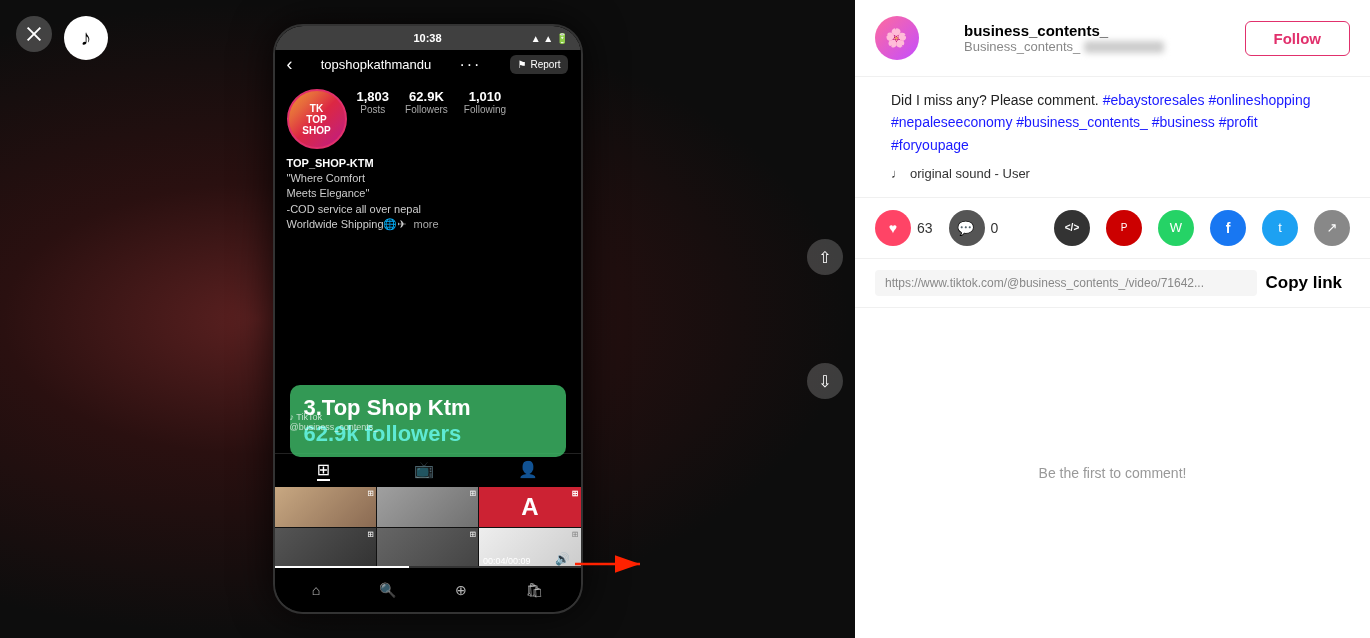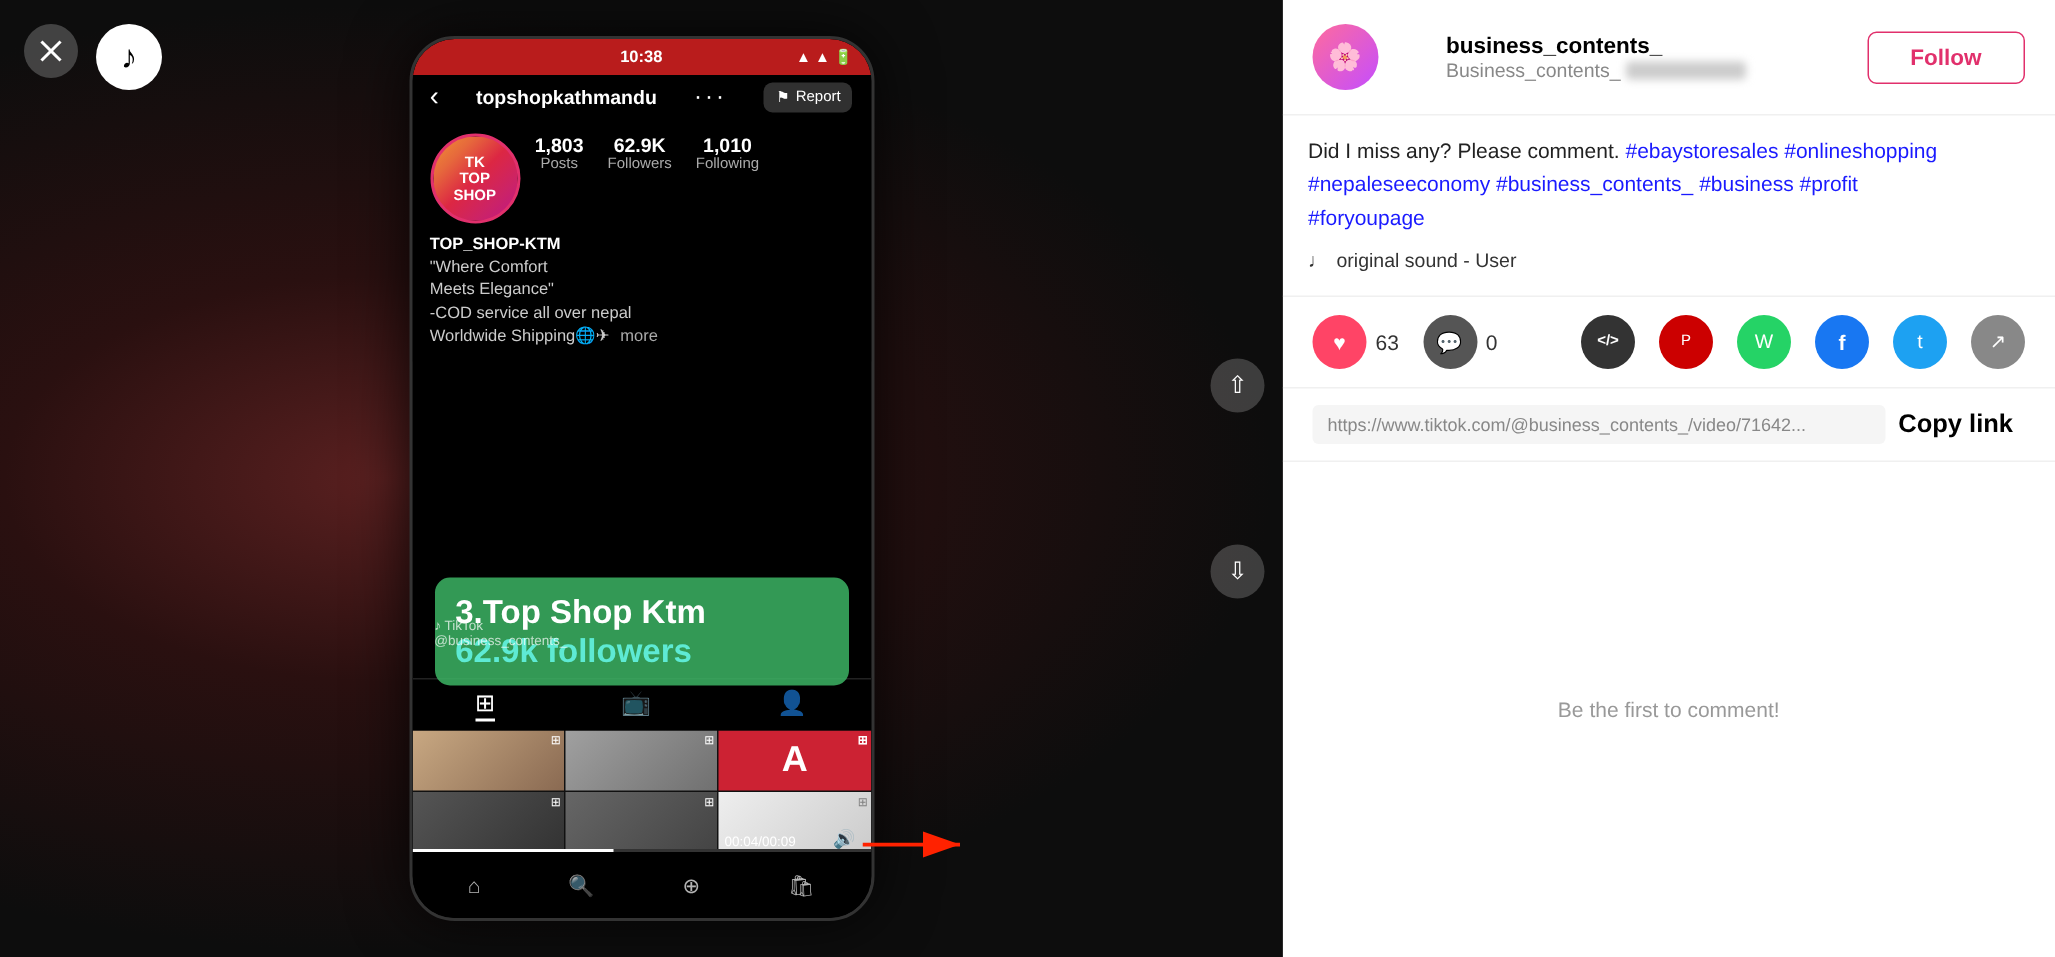--- a/index.html
+++ b/index.html
@@ -96,37 +96,37 @@
       overflow: hidden;
       border-radius: 28px;
     }
 
     
     .status-bar {
       display: flex;
       justify-content: center;
       align-items: center;
       padding: 6px 16px;
-      background: #b91c1c;
+      background: #404040;
       color: #fff;
       font-size: 11px;
       font-weight: 600;
     }
 
     
     .ig-header {
       display: flex;
       align-items: center;
       justify-content: space-between;
       padding: 4px 12px 6px;
       background: #000;
       color: #fff;
     }
     .ig-header-back { font-size: 18px; cursor: pointer; }
-    .ig-header-username { font-size: 13px; font-weight: 700; }
+    .ig-header-username { font-size: 13px; font-weight: 400; }
     .ig-header-dots { font-size: 16px; letter-spacing: 2px; }
     .ig-header-report {
       display: flex;
       align-items: center;
       gap: 4px;
       background: rgba(80,80,80,0.6);
       padding: 4px 8px;
       border-radius: 6px;
       font-size: 10px;
       color: #fff;
@@ -386,21 +386,21 @@
       border: 1.5px solid #e1306c;
       color: #e1306c;
       font-size: 15px;
       font-weight: 600;
       border-radius: 6px;
       cursor: pointer;
     }
 
     
     .description {
-      padding: 12px 17px;
+      padding: 12px 36px;
       font-size: 14px;
       line-height: 1.6;
       color: #222;
       border-bottom: 1px solid #f0f0f0;
     }
     .hashtag { color: #1a1aff; font-weight: 500; }
     .music-line {
       display: flex;
       align-items: center;
       gap: 6px;

